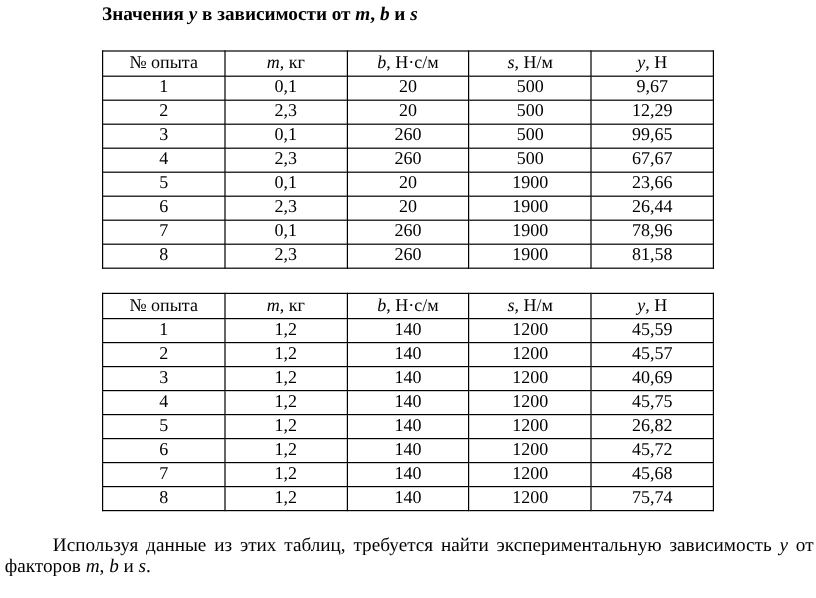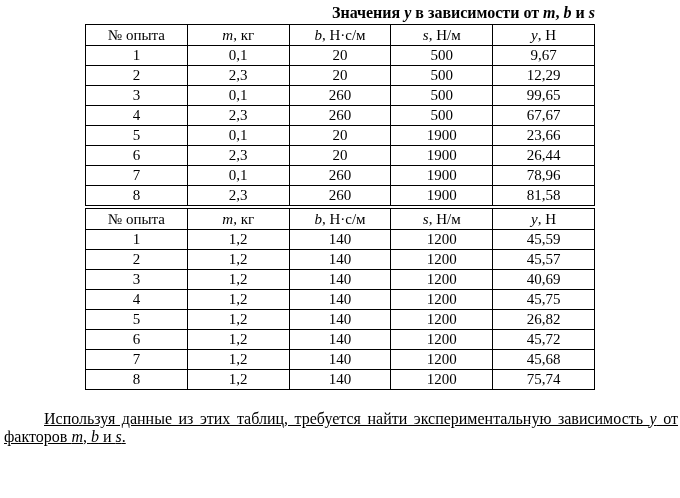--- a/index.html
+++ b/index.html
@@ -7,31 +7,31 @@
   body {
     width: 680px; height: 498px;
     font-family: "Liberation Serif", serif;
     color: #000000;
     overflow: hidden;
   }
   .doc { width: 680px; height: 498px; position: relative; }
   .tbl-title {
     width: 510px;
     margin: 0 auto;
-    text-align: right;
+    text-align: left;
     font-weight: bold;
     font-size: 16px;
     line-height: 18px;
     white-space: nowrap;
   }
   .tbl-block-1 .tbl-title { padding-top: 4px; }
   .tbl-block-2 .tbl-title { margin-top: 26px; }
   table.data-table {
     width: 510px;
-    margin: 2px auto 0 auto;
+    margin: 20px auto 0 auto;
     border-collapse: collapse;
     table-layout: fixed;
   }
   table.data-table th, table.data-table td {
     border: 1.5px solid #000000;
     text-align: center;
     vertical-align: middle;
     font-size: 15px;
     font-weight: normal;
     height: 20px;
@@ -40,21 +40,20 @@
     overflow: hidden;
   }
   table.data-table th { height: 21px; }
   .footer-text {
     margin-top: 20px;
     padding: 0 2px 0 4px;
     font-size: 16px;
     line-height: 18px;
     text-align: justify;
     text-indent: 40px;
-    text-decoration: underline;
   }
   i { font-style: italic; }
 </style>
 </head>
 <body>
 
 <div class="doc">
 
   <section class="tbl-block tbl-block-1">
     <div class="tbl-title"><span>Значения </span><i>y</i><span> в зависимости от </span><i>m</i><span>, </span><i>b</i><span> и </span><i>s</i></div>

